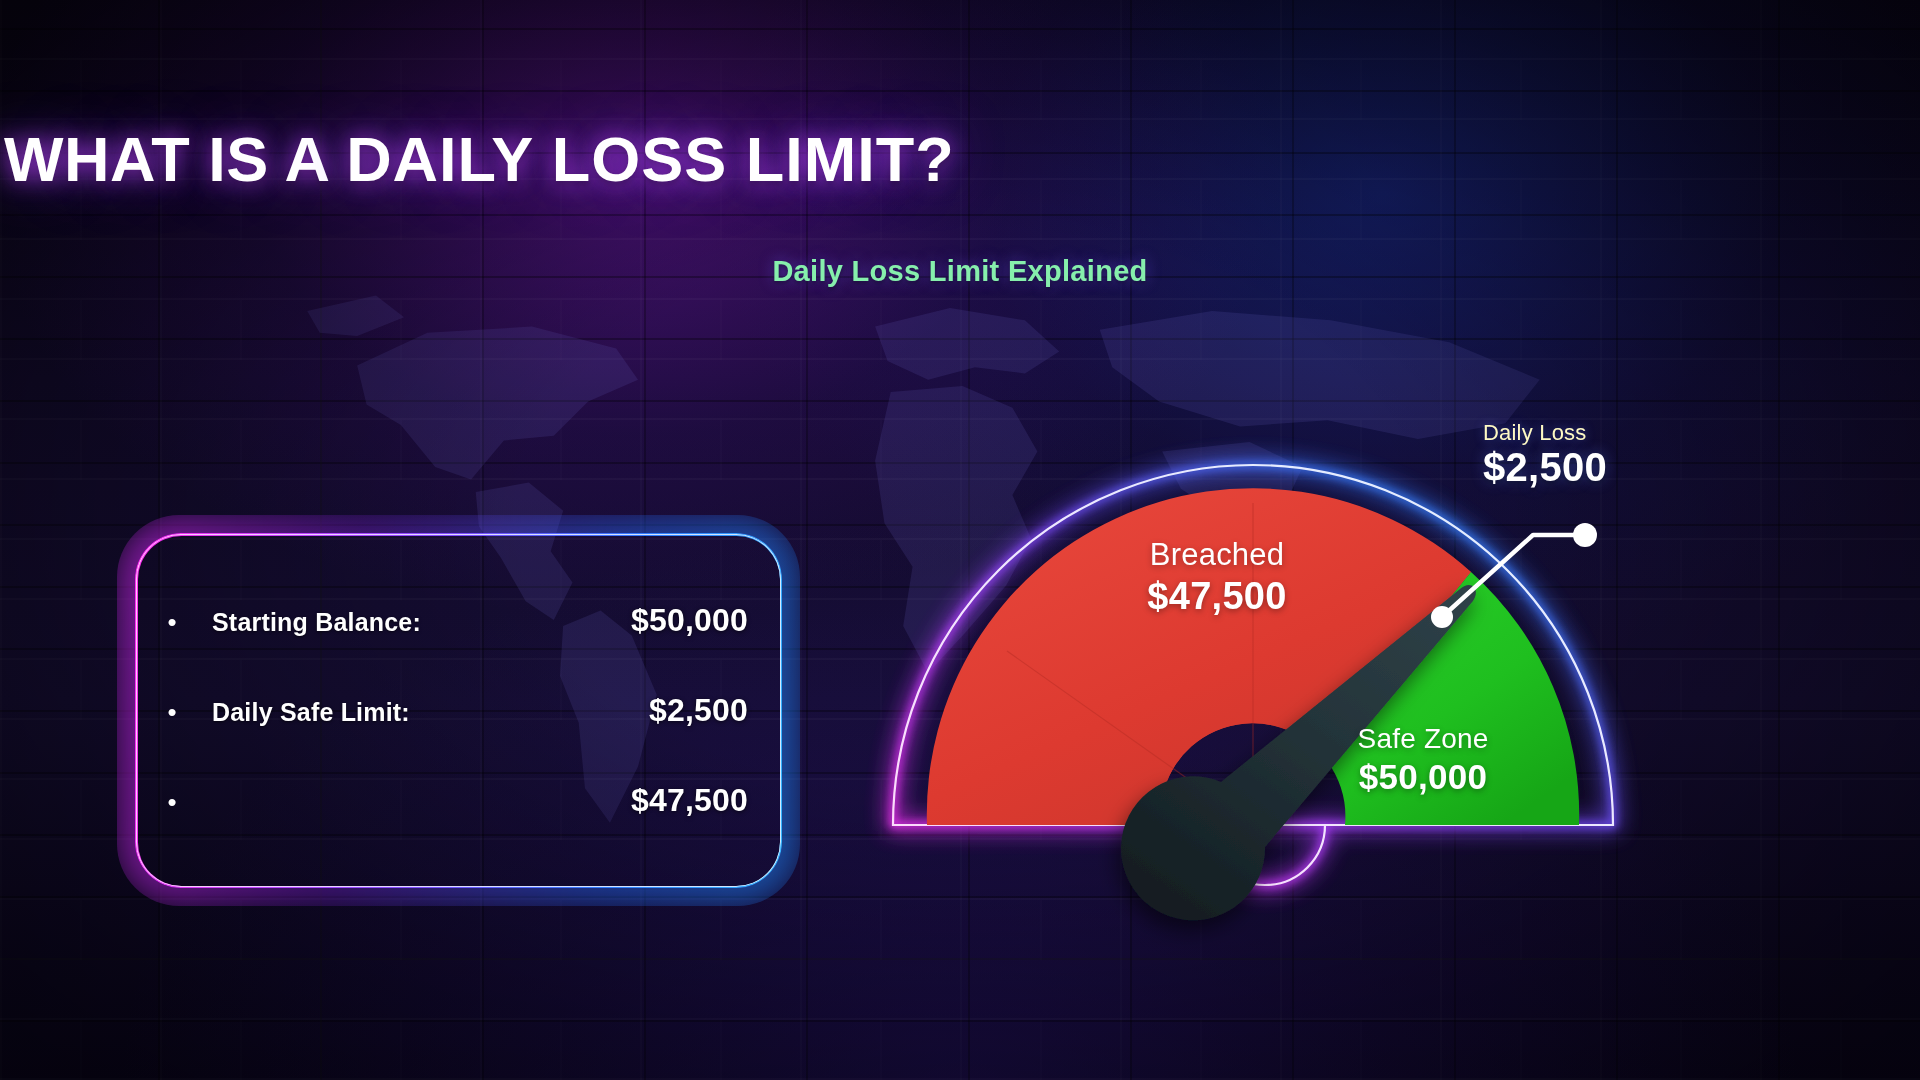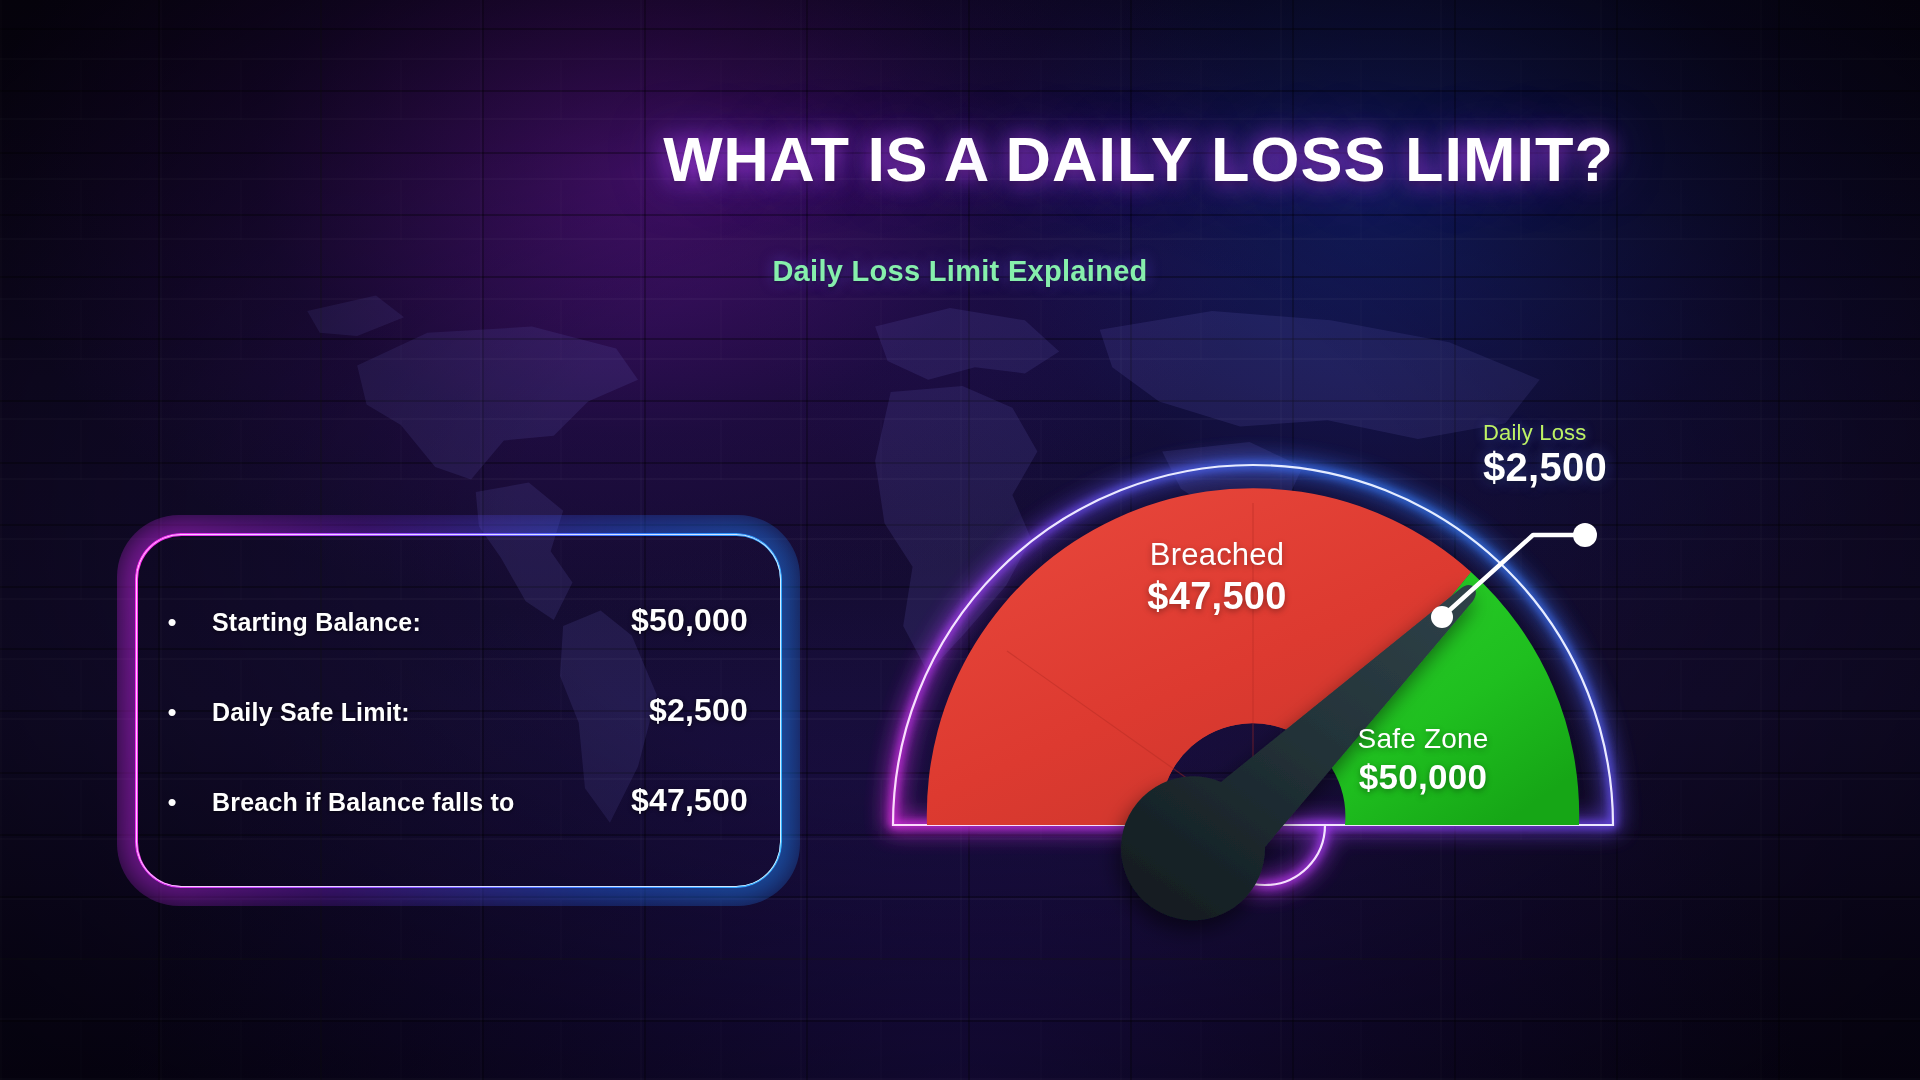--- a/index.html
+++ b/index.html
@@ -42,21 +42,21 @@
     -webkit-mask-image:repeating-linear-gradient(0deg, #000 0 60px, transparent 60px 120px);
             mask-image:repeating-linear-gradient(0deg, #000 0 60px, transparent 60px 120px);
   }
   .vignette{
     position:absolute; inset:0;
     background:radial-gradient(ellipse 1250px 780px at 50% 48%, rgba(0,0,0,0) 35%, rgba(0,0,0,0.55) 100%);
   }
   .worldmap{ position:absolute; left:170px; top:215px; width:1560px; height:660px; opacity:.30; }
 
   
-  .title-wrap{ position:absolute; top:128px; left:10px; width:1604px; text-align:right; }
+  .title-wrap{ position:absolute; top:128px; left:4px; width:1604px; text-align:left; }
   .title{
     font-size:63px; line-height:1; letter-spacing:.5px; color:#fff;
     text-shadow:0 0 22px rgba(190,70,255,.85), 0 0 52px rgba(120,60,255,.55), 0 3px 6px rgba(0,0,0,.6);
     white-space:nowrap;
   }
   .title .light{ font-weight:600; }
   .title .heavy{ font-weight:900; letter-spacing:1px; }
   .subtitle{
     position:absolute; top:255px; left:0; width:1920px; text-align:center;
     font-size:29px; font-weight:800; color:#86efac; letter-spacing:.3px;
@@ -98,21 +98,21 @@
 
   .zone-label{ position:absolute; text-align:center; color:#fff; pointer-events:none; }
   .zone-title{ font-size:31px; font-weight:500; letter-spacing:.2px; text-shadow:0 2px 6px rgba(0,0,0,.3); }
   .zone-amount{ font-size:38px; font-weight:900; letter-spacing:.3px; margin-top:2px; text-shadow:0 2px 6px rgba(0,0,0,.35); }
   #breached-label{ left:192px; top:50px; width:280px;margin-top:32px; }
   #safe-label{ left:418px; top:268px; width:240px; }
   #safe-label .zone-title{ font-size:28px; }
   #safe-label .zone-amount{ font-size:35px; }
 
   .callout{ position:absolute; left:598px; top:-35px; width:300px; text-align:left; }
-  .callout-title{ font-size:22px; font-weight:500; color:#bef264; letter-spacing:.2px; text-shadow:0 0 10px rgba(90,120,255,.5); }
+  .callout-title{ font-size:22px; font-weight:500; color:#fef9c3; letter-spacing:.2px; text-shadow:0 0 10px rgba(90,120,255,.5); }
   .callout-amount{ font-size:40px; font-weight:900; color:#fff; letter-spacing:.3px; margin-top:-1px; text-shadow:0 0 14px rgba(90,120,255,.45), 0 2px 5px rgba(0,0,0,.6); }
 </style>
 </head>
 <body>
 
 <div id="stage">
 
   <div class="brick-base"></div>
   <div class="brick-rows"></div>
   <div class="brick-cols"></div>
@@ -156,21 +156,20 @@
       </div>
 
       <div class="panel-row">
         <span class="bullet">•</span>
         <span class="row-label">Daily Safe Limit:</span>
         <span class="row-value">$2,500</span>
       </div>
 
       <div class="panel-row">
         <span class="bullet">•</span>
-        <span class="row-label">Breach if Balance falls to</span>
         <span class="row-value">$47,500</span>
       </div>
 
     </div>
   </div>
 
   <div class="gauge">
     <svg width="935" height="545" viewBox="0 0 935 545">
       <defs>
         <linearGradient id="arcGrad" x1="0" y1="1" x2="1" y2="0">

